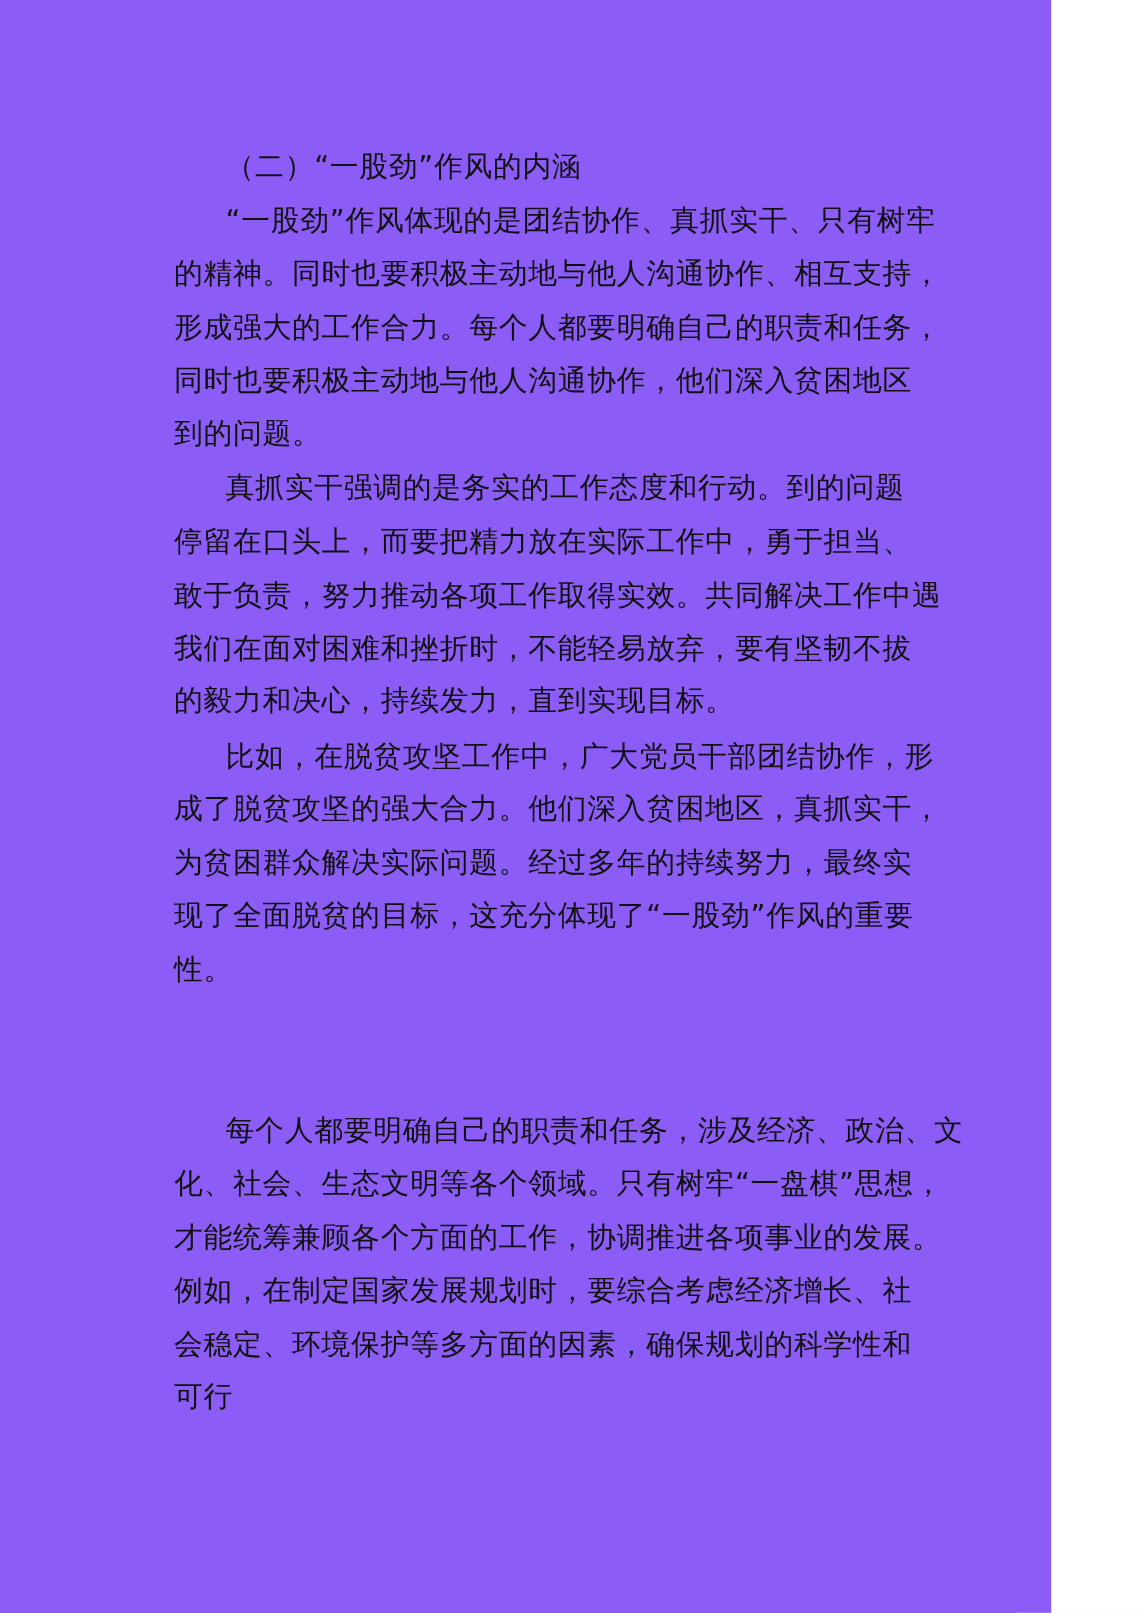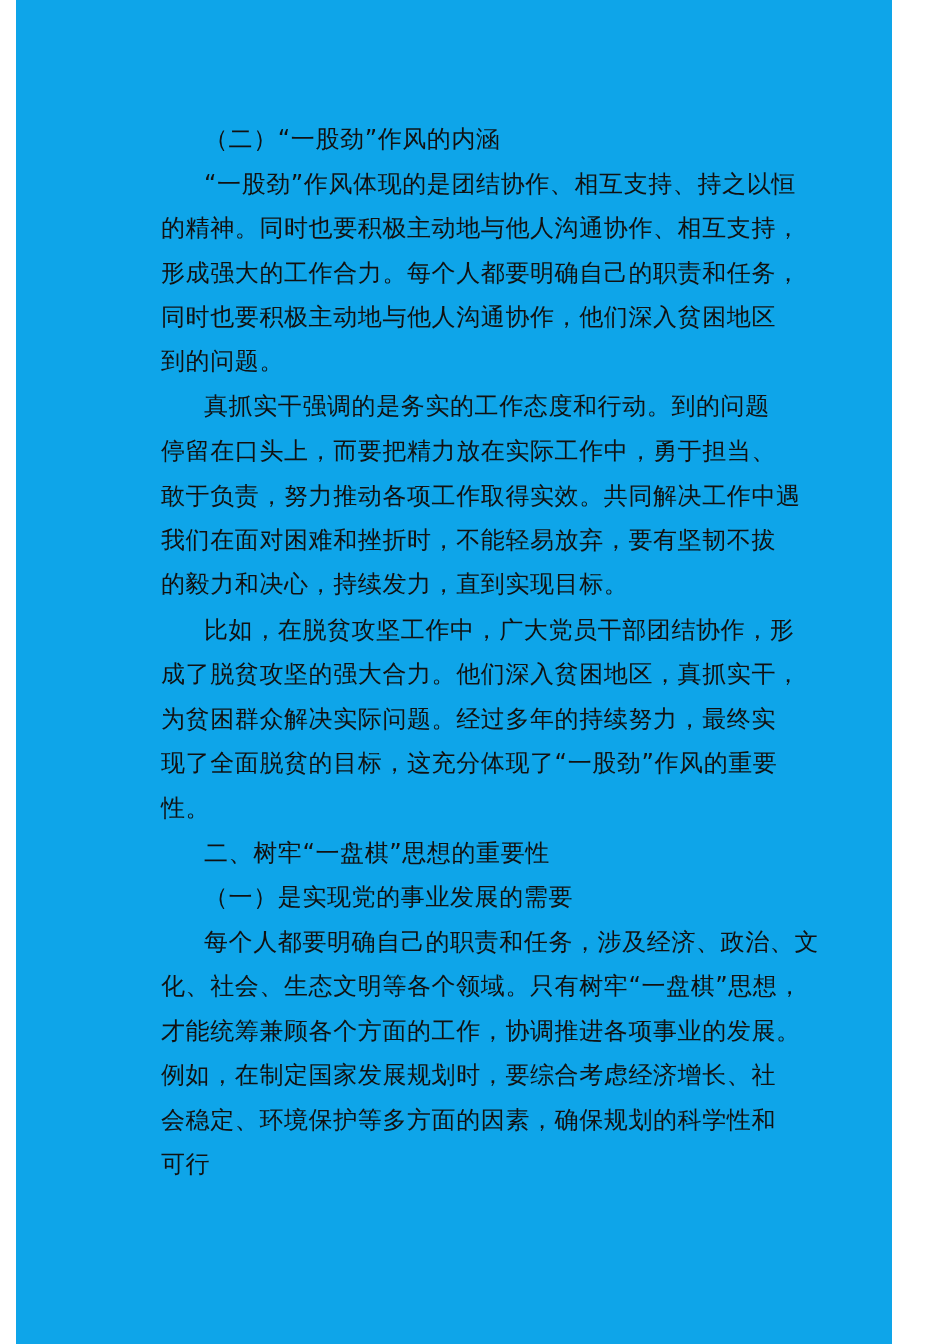--- a/index.html
+++ b/index.html
@@ -10,45 +10,45 @@
     body {
       width: 950px;
       height: 1344px;
       position: relative;
       overflow: hidden;
       font-family: "DejaVu Sans", "Liberation Sans", sans-serif;
       color: #111111;
     }
     .page {
       position: absolute;
-      left: 16px;
+      left: 0;
       top: 0;
       width: 876px;
       height: 1344px;
-      background: #0ea5e9;
+      background: #8b5cf6;
     }
     .line {
       position: absolute;
       left: 145px;
       font-size: 24px;
       line-height: 30px;
       white-space: nowrap;
       letter-spacing: 0.6px;
     }
     .indent { left: 188px; }
     .heading-sub { left: 188px; }
   </style>
 </head>
 <body>
 
 <div class="page">
   <div class="line heading-sub" style="top:124px">（二）“一股劲”作风的内涵</div>
 
   <div>
-    <div class="line indent" style="top:169px">“一股劲”作风体现的是团结协作、相互支持、持之以恒</div>
+    <div class="line indent" style="top:169px">“一股劲”作风体现的是团结协作、真抓实干、只有树牢</div>
     <div class="line" style="top:213px">的精神。同时也要积极主动地与他人沟通协作、相互支持，</div>
     <div class="line" style="top:258px">形成强大的工作合力。每个人都要明确自己的职责和任务，</div>
     <div class="line" style="top:302px">同时也要积极主动地与他人沟通协作，他们深入贫困地区</div>
     <div class="line" style="top:346px">到的问题。</div>
   </div>
 
   <div>
     <div class="line indent" style="top:391px">真抓实干强调的是务实的工作态度和行动。到的问题</div>
     <div class="line" style="top:436px">停留在口头上，而要把精力放在实际工作中，勇于担当、</div>
     <div class="line" style="top:481px">敢于负责，努力推动各项工作取得实效。共同解决工作中遇</div>
@@ -57,22 +57,20 @@
   </div>
 
   <div>
     <div class="line indent" style="top:615px">比如，在脱贫攻坚工作中，广大党员干部团结协作，形</div>
     <div class="line" style="top:659px">成了脱贫攻坚的强大合力。他们深入贫困地区，真抓实干，</div>
     <div class="line" style="top:704px">为贫困群众解决实际问题。经过多年的持续努力，最终实</div>
     <div class="line" style="top:748px">现了全面脱贫的目标，这充分体现了“一股劲”作风的重要</div>
     <div class="line" style="top:793px">性。</div>
   </div>
 
-  <div class="line heading-sub" style="top:838px">二、树牢“一盘棋”思想的重要性</div>
-  <div class="line heading-sub" style="top:882px">（一）是实现党的事业发展的需要</div>
 
   <div>
     <div class="line indent" style="top:927px">每个人都要明确自己的职责和任务，涉及经济、政治、文</div>
     <div class="line" style="top:971px">化、社会、生态文明等各个领域。只有树牢“一盘棋”思想，</div>
     <div class="line" style="top:1016px">才能统筹兼顾各个方面的工作，协调推进各项事业的发展。</div>
     <div class="line" style="top:1060px">例如，在制定国家发展规划时，要综合考虑经济增长、社</div>
     <div class="line" style="top:1105px">会稳定、环境保护等多方面的因素，确保规划的科学性和</div>
     <div class="line" style="top:1149px">可行</div>
   </div>
 </div>

